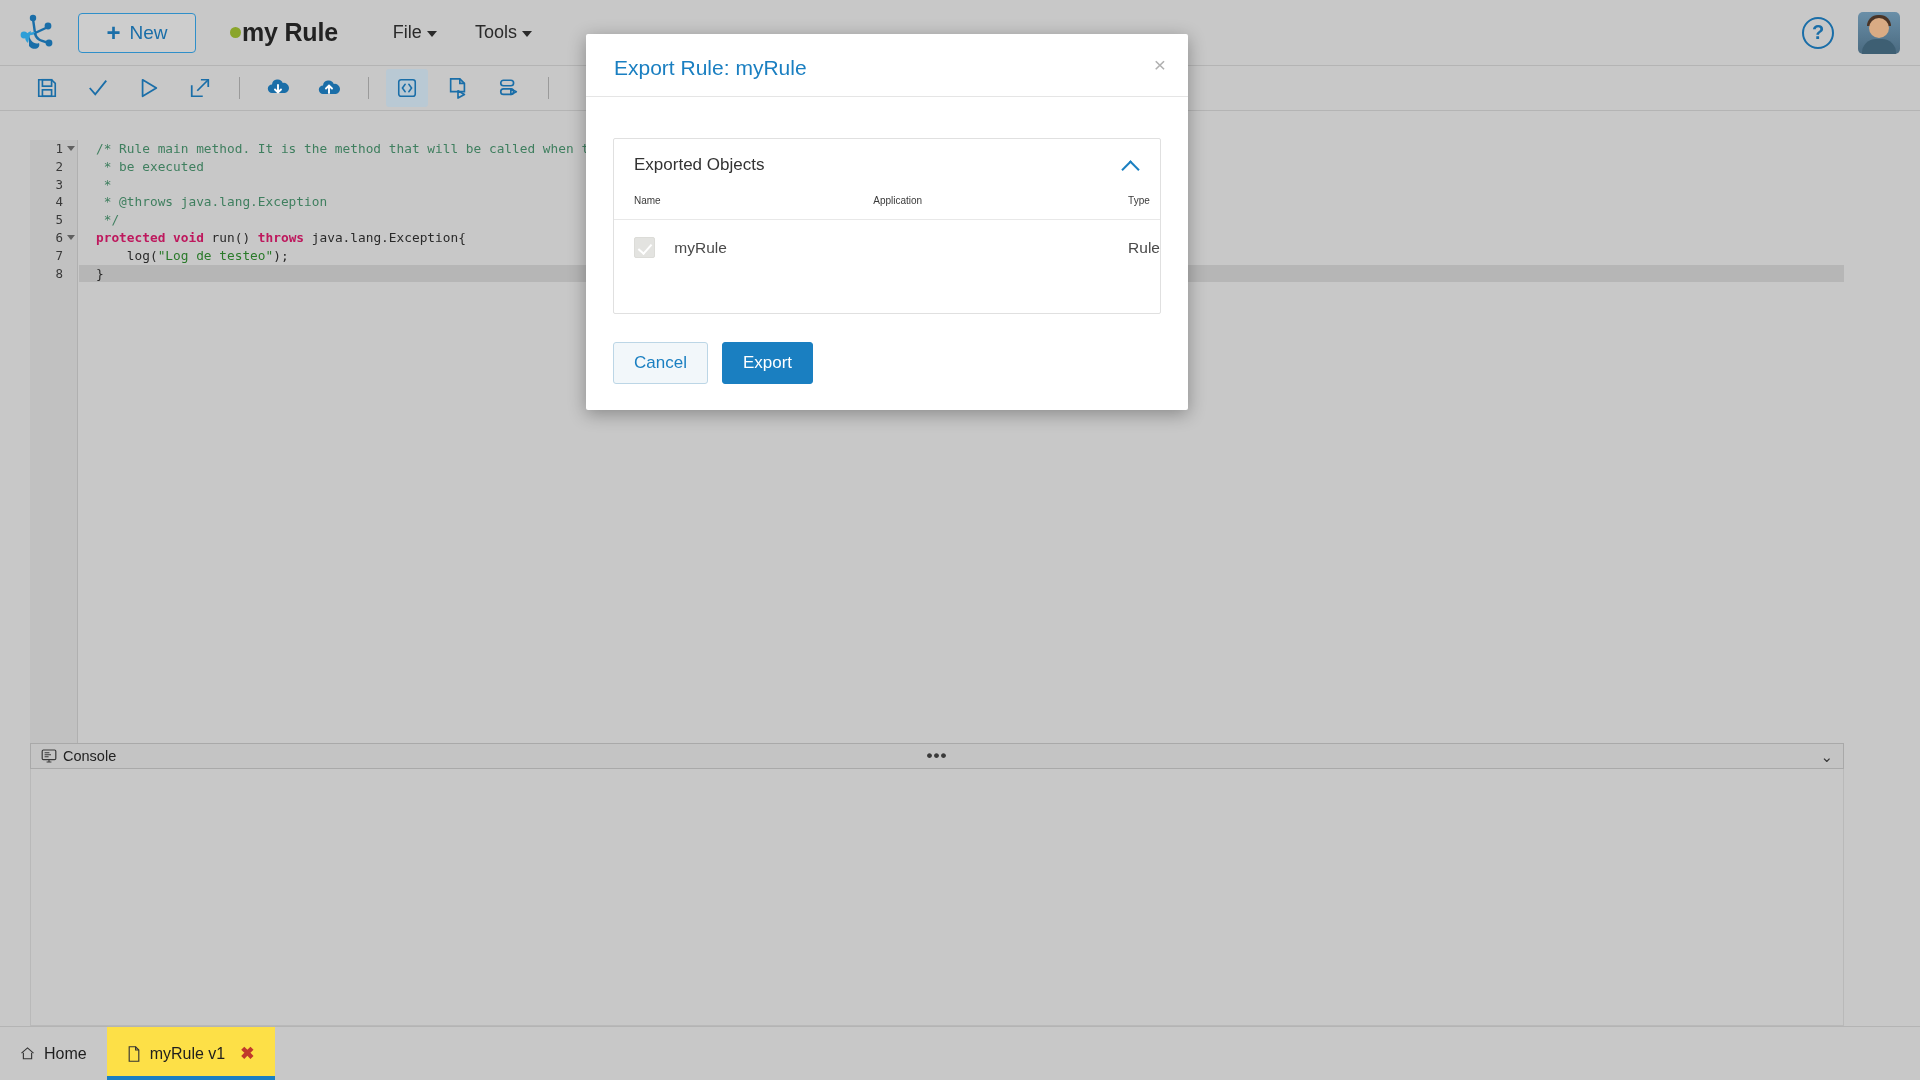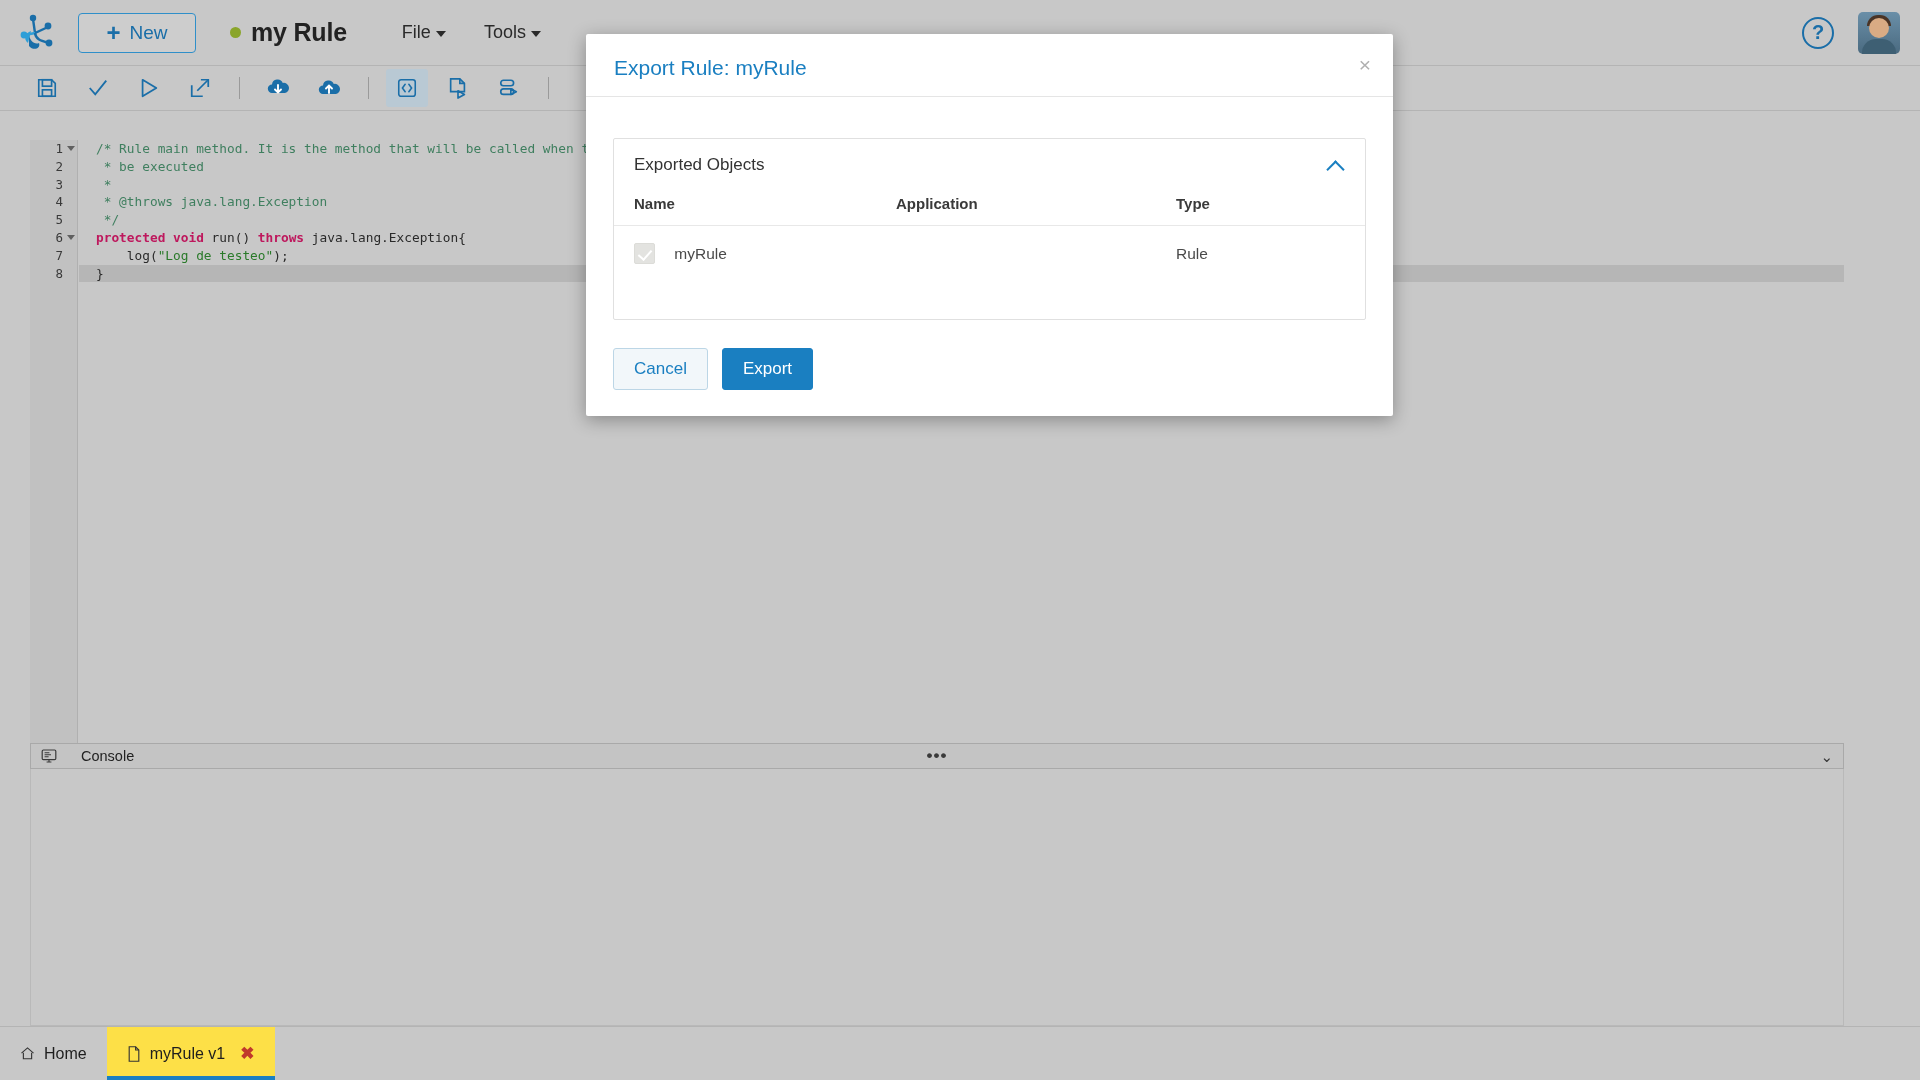--- a/index.html
+++ b/index.html
@@ -38,21 +38,21 @@
     gap: 9px;
     cursor: pointer;
     padding: 0 16px;
     margin-left: 2px;
   }
   .new-btn .plus {
     font-size: 24px; font-weight: bold; line-height: 1;
     color: #1a6ea8;
   }
   .rule-title-wrap {
-    display: flex; align-items: center; gap: 10px;
+    display: flex; align-items: center; gap: 1px;
     margin-left: 34px;
   }
   .status-dot {
     width: 11px; height: 11px; border-radius: 50%;
     background: #8aa52a;
     display: inline-block;
   }
   .rule-title {
     font-size: 25px; font-weight: bold; color: #222;
     letter-spacing: -0.2px;
@@ -177,21 +177,21 @@
   .console-bar {
     position: absolute; left: 30px; top: 743px;
     width: 1814px; height: 26px;
     background: #c4c4c4;
     border: 1px solid #a9a9a9;
     display: flex; align-items: center;
     padding: 0 10px;
   }
   .console-label {
     font-size: 14.5px; color: #222;
-    display: flex; align-items: center; gap: 24px;
+    display: flex; align-items: center; gap: 6px;
   }
   .console-dots {
     position: absolute; left: 50%; transform: translateX(-50%);
     color: #3a3a3a; font-size: 17px; letter-spacing: 1px;
     line-height: 0; font-weight: bold;
   }
   .console-chevron {
     position: absolute; right: 10px; top: 4px;
     color: #333; font-size: 15px; cursor: pointer;
   }
@@ -232,21 +232,21 @@
 
   
   .modal-backdrop {
     position: absolute; left: 0; top: 0;
     width: 1920px; height: 1080px;
     background: transparent;
   }
   .modal {
     position: absolute;
     left: 586px; top: 34px;
-    width: 807px;
+    width: 602px;
     background: #ffffff;
     box-shadow: 0 4px 18px rgba(0,0,0,0.32);
     border-radius: 2px;
   }
   .modal-header {
     position: relative;
     padding: 22px 28px 16px 28px;
     border-bottom: 1px solid #e5e5e5;
   }
   .modal-title {
@@ -290,21 +290,21 @@
     content: ""; position: absolute;
     left: 2px; top: 7px;
     width: 11px; height: 11px;
     border-left: 2.5px solid #1a7fc1;
     border-top: 2.5px solid #1a7fc1;
     transform: rotate(45deg);
   }
   table.objs { width: 100%; border-collapse: collapse; }
   table.objs th {
     text-align: left;
-    font-size: 15px; font-weight: bold; color: #3a3a3a;
+    font-size: 10px; font-weight: normal; color: #3a3a3a;
     padding: 6px 0 13px 0;
     border-bottom: 1px solid #e8e8e8;
   }
   table.objs td {
     font-size: 15.5px; color: #4a4a4a;
     padding: 17px 0 17px 0;
     vertical-align: middle;
   }
   .col-name { padding-left: 20px !important; width: 282px; }
   .col-app  { width: 280px; }

